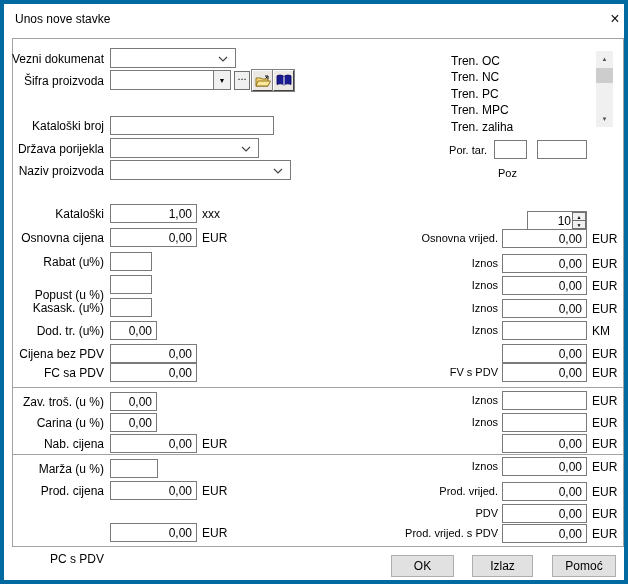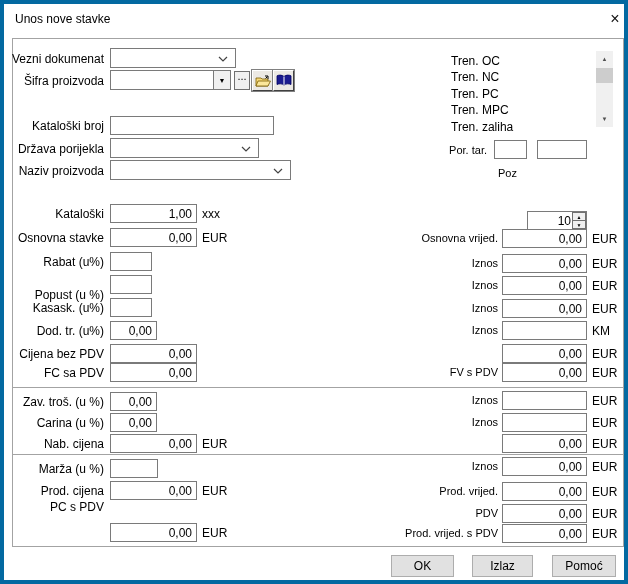--- a/index.html
+++ b/index.html
@@ -108,21 +108,21 @@
     <div class="spincol">
       <div class="spinbtn" style="top:0">▲</div>
       <div class="spinbtn" style="top:8px">▼</div>
     </div>
   </div>
 
   <div class="lbl" style="top:203px">Kataloški</div>
   <input class="inp" style="left: 106px; top: 200px; width: 87px; padding-left: 24px;" value="1,00">
   <span class="unit" style="left:198px; top:203px">xxx</span>
 
-  <div class="lbl" style="top:227px">Osnovna stavke</div>
+  <div class="lbl" style="top:227px">Osnovna cijena</div>
   <input class="inp" style="left: 106px; top: 224px; width: 87px;" value="0,00">
   <span class="unit" style="left:198px; top:227px">EUR</span>
 
   <div class="lbl" style="top:251px">Rabat (u%)</div>
   <input class="inp" style="left: 106px; top: 248px; width: 42px;" value="">
 
   <div class="lbl" style="top:284px">Popust (u %)</div>
   <input class="inp" style="left: 106px; top: 271px; width: 42px;" value="">
 
   <div class="lbl" style="top:297px">Kasask. (u%)</div>
@@ -147,21 +147,21 @@
   <input class="inp" style="left: 106px; top: 430px; width: 87px;" value="0,00">
   <span class="unit" style="left:198px; top:433px">EUR</span>
 
   <div class="lbl" style="top:458px">Marža (u %)</div>
   <input class="inp" style="left: 106px; top: 455px; width: 48px;" value="">
 
   <div class="lbl" style="top:480px">Prod. cijena</div>
   <input class="inp" style="left: 106px; top: 477px; width: 87px;" value="0,00">
   <span class="unit" style="left:198px; top:480px">EUR</span>
 
-  <div class="lbl" style="top:496px">PC s PDV</div>
+  <div class="lbl" style="top:548px">PC s PDV</div>
   <input class="inp" style="left: 106px; top: 519px; width: 87px;" value="0,00">
   <span class="unit" style="left:198px; top:522px">EUR</span>
 
   <div class="rlbl" style="top:228px">Osnovna vrijed.</div>
   <input class="inp" style="left: 498px; top: 225px; width: 85px;" value="0,00">
   <span class="unit" style="left:588px; top:228px">EUR</span>
 
   <div class="rlbl" style="top:253px">Iznos</div>
   <input class="inp" style="left: 498px; top: 250px; width: 85px;" value="0,00">
   <span class="unit" style="left:588px; top:253px">EUR</span>

